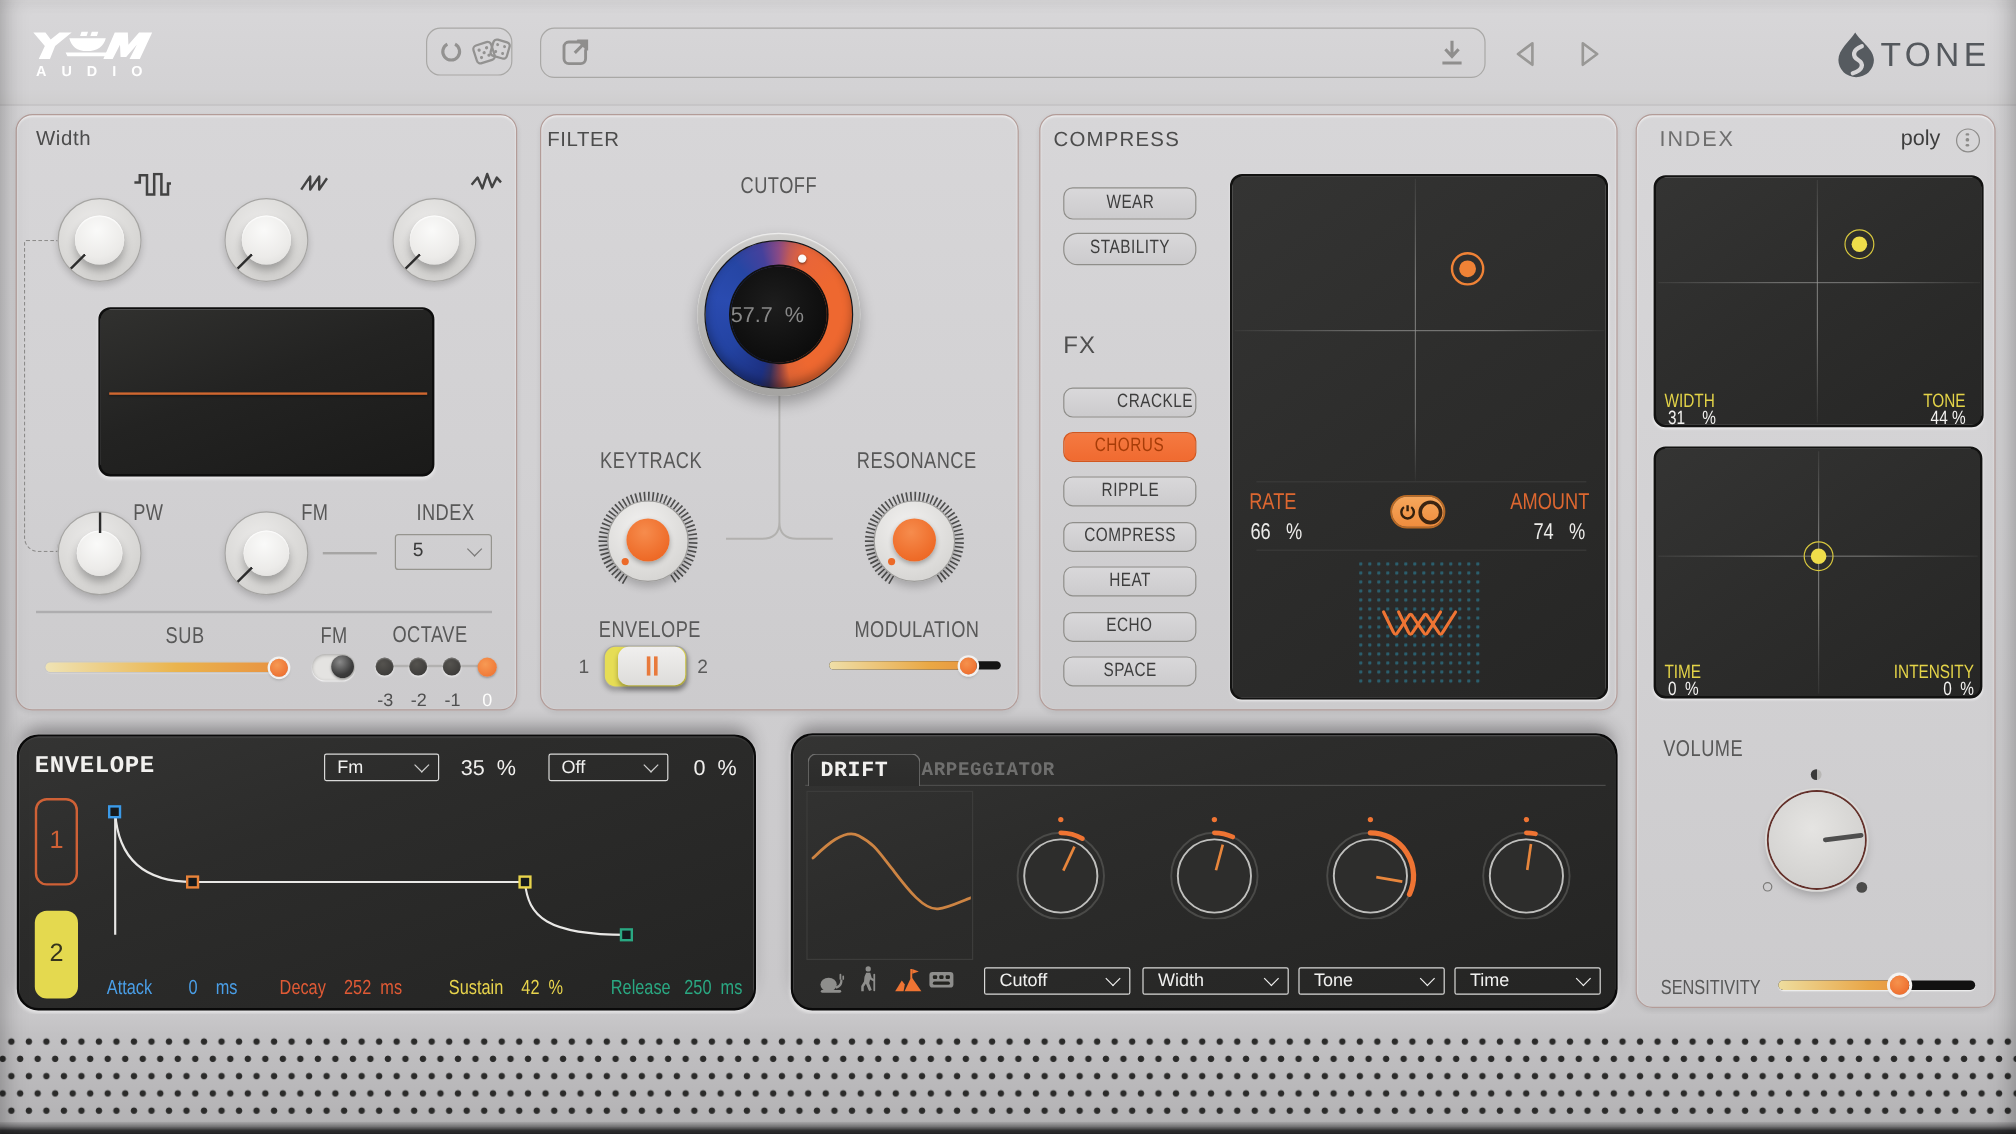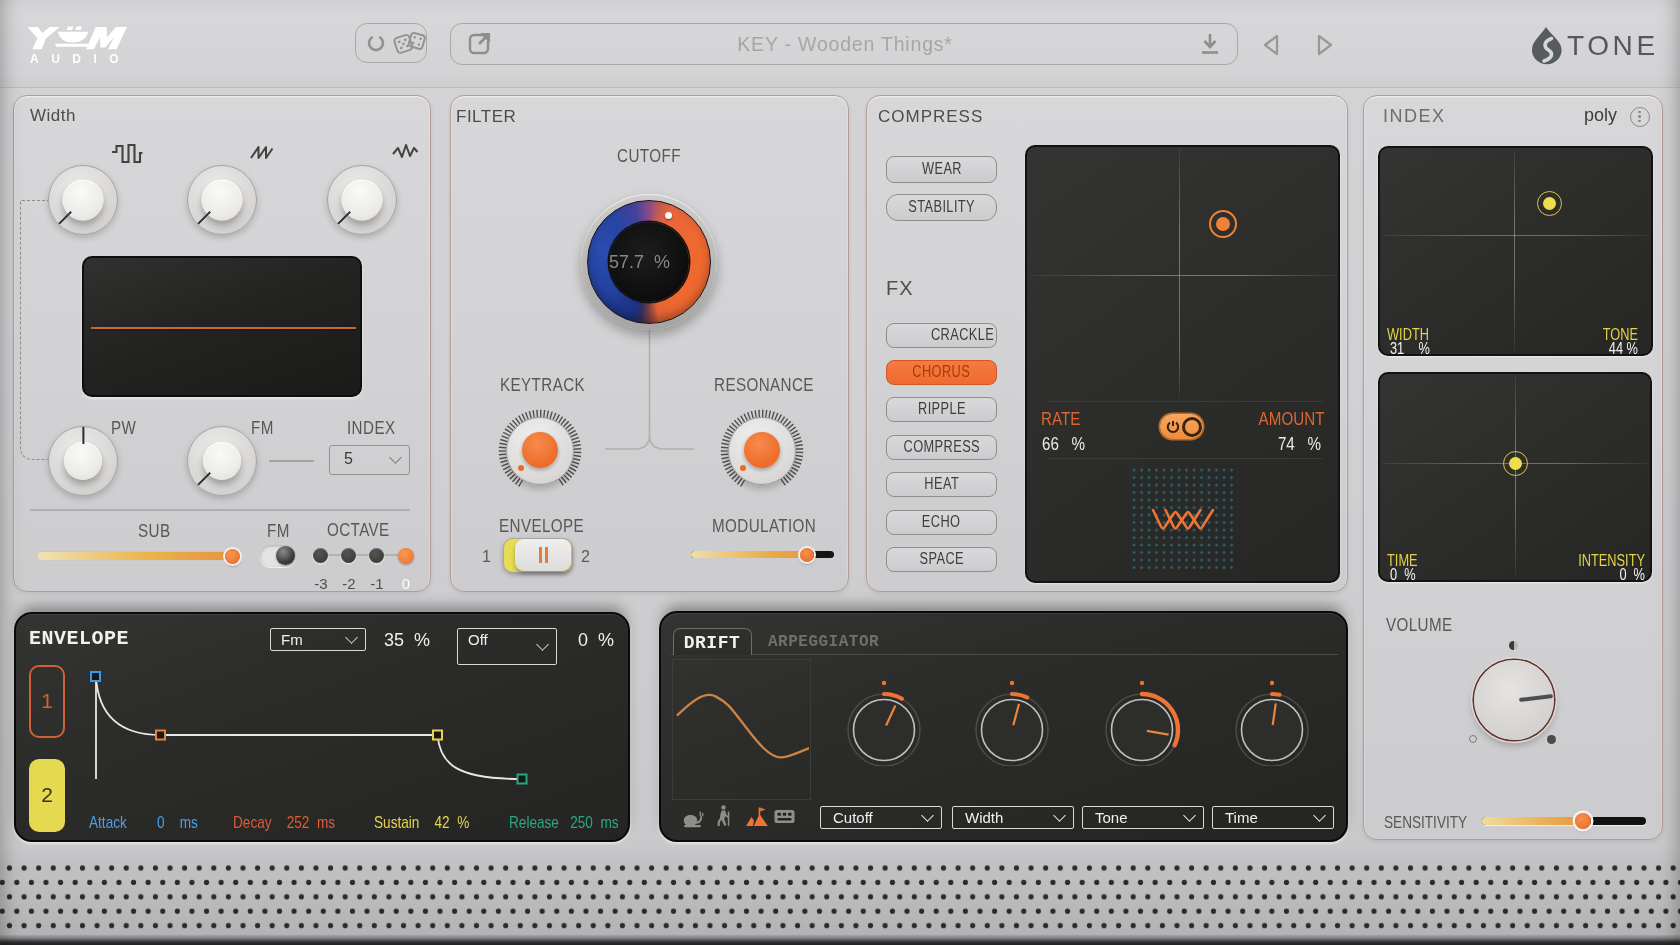--- a/index.html
+++ b/index.html
@@ -92,21 +92,20 @@
         </g>
     </g>
   </svg>
 
   <div class="abs" style="left:450px; top:23px; width:788px; height:42px; border:1.5px solid #a9a8a6; border-radius:12px;"></div>
   <svg class="abs" style="left:466px; top:31px;" width="26" height="26" viewBox="0 0 26 26">
     <path d="M17 4 h-9 a4 4 0 0 0 -4 4 v10 a4 4 0 0 0 4 4 h10 a4 4 0 0 0 4 -4 v-8" fill="none" stroke="#8f8e8d" stroke-width="2.4"></path>
     <path d="M13 13 L22 4 M15 3.2 h7.8 v7.8" fill="none" stroke="#8f8e8d" stroke-width="2.6"></path>
     <path d="M14.5 2.8 h8.6 v8.6 z" fill="#8f8e8d"></path>
   </svg>
-  <div class="abs" style="left:650px; top:33px; width:390px; text-align:center; font-size:19.5px; letter-spacing:.8px; color:#a7a6a4;">KEY - Wooden Things*</div>
   <svg class="abs" style="left:1196px; top:30px;" width="28" height="28" viewBox="0 0 28 28">
     <path d="M14 4 v12 M8.5 11 L14 17 L19.5 11" fill="none" stroke="#8f8e8d" stroke-width="2.6"></path>
     <path d="M6 22.5 h16" stroke="#8f8e8d" stroke-width="2.6"></path>
   </svg>
 
   <svg class="abs" style="left:1260px; top:33px;" width="22" height="24" viewBox="0 0 22 24">
     <path d="M17 3 L5 12 L17 21 Z" fill="none" stroke="#999896" stroke-width="2.2" stroke-linejoin="round"></path>
   </svg>
   <svg class="abs" style="left:1314px; top:33px;" width="22" height="24" viewBox="0 0 22 24">
     <path d="M5 3 L17 12 L5 21 Z" fill="none" stroke="#999896" stroke-width="2.2" stroke-linejoin="round"></path>
@@ -315,21 +314,21 @@
   <div class="abs" style="left:1482px; top:817px; width:108px; height:8px; border-radius:4px 0 0 4px; background:linear-gradient(90deg,#eedd9e,#e9a647 70%,#e79340);"></div>
   <div class="abs" style="left:1575px; top:813px; width:16px; height:16px; border-radius:50%; background:radial-gradient(circle at 40% 35%,#f5924d,#ec6325); box-shadow:0 0 0 2.5px #f4f3f2, 0 2px 3px rgba(0,0,0,.35);"></div>
 
   <div class="dpanel" id="p-env" style="left:14px;  top:612px; width:616px; height:230px;">
     <div class="abs mono" style="left:13px; top:13px; font-size:20px; color:#f2f1ef; letter-spacing:.5px;">ENVELOPE</div>
     <div class="ddropd" style="left:254px; top:14px; width:96px; height:23px;">
         <span style="position:absolute; left:10px; top:2px;">Fm</span>
         <span class="chev" style="color:#cfcfce;"></span>
       </div>
     <div class="abs" style="left:368px; top:16px; font-size:18px; color:#f0efed;">35&nbsp;&nbsp;%</div>
-    <div class="ddropd" style="left:441px; top:14px; width:100px; height:37px;">
+    <div class="ddropd" style="left:441px; top:14px; width:100px; height:23px;">
         <span style="position:absolute; left:10px; top:2px;">Off</span>
         <span class="chev" style="color:#cfcfce;"></span>
       </div>
     <div class="abs" style="left:562px; top:16px; font-size:18px; color:#f0efed;">0&nbsp;&nbsp;%</div>
 
     <div class="abs" style="left:13px; top:51px; width:36px; height:73px; border-radius:10px; border:2px solid #cf6136;">
       <div class="abs" style="left:0; top:22px; width:32px; text-align:center; font-size:21px; color:#cf6136;">1</div>
       </div>
     <div class="abs" style="left:13px; top:145px; width:36px; height:73px; border-radius:10px; background:#e4d94f;">
       <div class="abs" style="left:0; top:24px; width:36px; text-align:center; font-size:21px; color:#35341c;">2</div>
@@ -344,21 +343,21 @@
       <rect x="501.5" y="160.5" width="9" height="9" fill="#15191c" stroke="#2aa882" stroke-width="2"></rect>
     </svg>
     <div class="abs cxl" style="left:73px; top:199px; font-size:17px; color:#4a9fe8;">Attack&nbsp;&nbsp;&nbsp;&nbsp;&nbsp;&nbsp;&nbsp;&nbsp;0&nbsp;&nbsp;&nbsp;&nbsp;ms</div>
     <div class="abs cxl" style="left:217px; top:199px; font-size:17px; color:#e05a35;">Decay&nbsp;&nbsp;&nbsp;&nbsp;252&nbsp;&nbsp;ms</div>
     <div class="abs cxl" style="left:358px; top:199px; font-size:17px; color:#e8d44c;">Sustain&nbsp;&nbsp;&nbsp;&nbsp;42&nbsp;&nbsp;%</div>
     <div class="abs cxl" style="left:493px; top:199px; font-size:17px; color:#2aa882;">Release&nbsp;&nbsp;&nbsp;250&nbsp;&nbsp;ms</div>
   </div>
   <div class="dpanel" id="p-drift" style="left:659px; top:611px; width:689px; height:231px;">
 
     <div class="abs" style="left:10px; top:40.5px; width:667px; height:1.5px; background:#4c4c4b;"></div>
-    <div class="abs" style="left:12px; top:15px; width:79px; height:27px; background:linear-gradient(180deg,#30302f,#2c2c2b); border:1.5px solid #6e6e6d; border-bottom:none; border-radius:7px 7px 0 0;">
+    <div class="abs" style="left:12px; top:15px; width:94px; height:27px; background:linear-gradient(180deg,#30302f,#2c2c2b); border:1.5px solid #6e6e6d; border-bottom:none; border-radius:7px 7px 0 0;">
       <div class="abs mono" style="left:0; top:4px; width:76px; text-align:center; font-size:18px; color:#f2f1ef; letter-spacing:.5px;">DRIFT</div>
     </div>
     <div class="abs mono" style="left:107px; top:20px; font-size:16px; color:#6f6f6e; letter-spacing:.5px;">ARPEGGIATOR</div>
 
     <div class="abs" style="left:11px; top:46px; width:139px; height:141px; border:1.5px solid #3c3c3b;">
       <svg width="136" height="138" viewBox="0 0 136 138">
         <path d="M4.5 55 C14 46 30 30 42.6 36.4 C55 43 58 48 70 63.5 C82 79 96 98.5 108.7 97.4 C118 96.5 128 91 136.7 88" fill="none" stroke="#cd8443" stroke-width="2.3" stroke-linecap="round"></path>
       </svg>
     </div>
 

